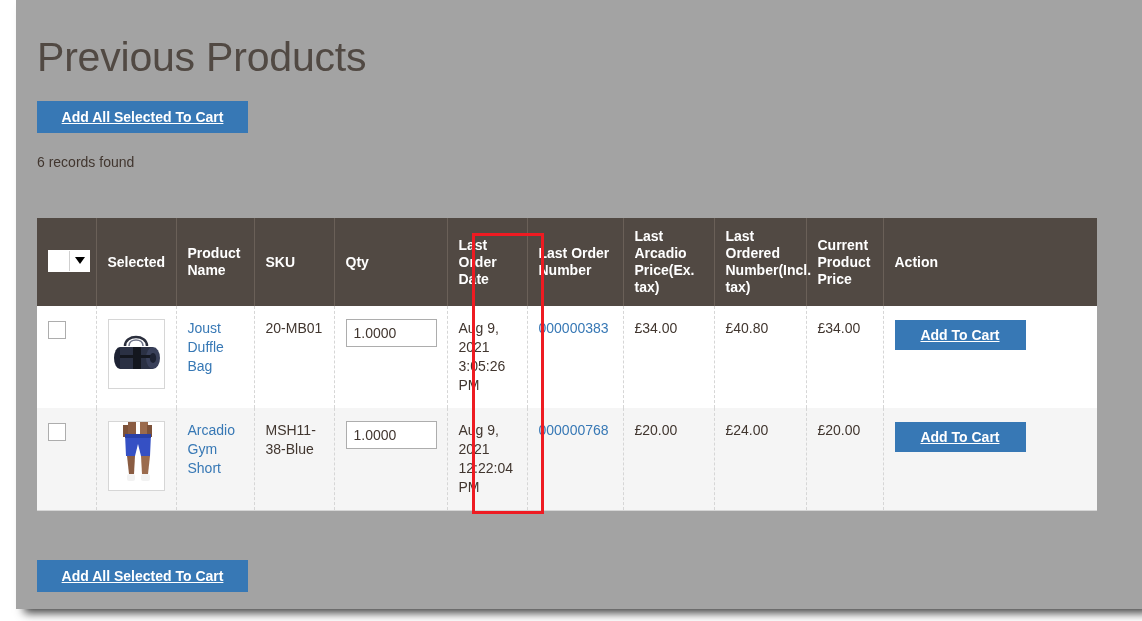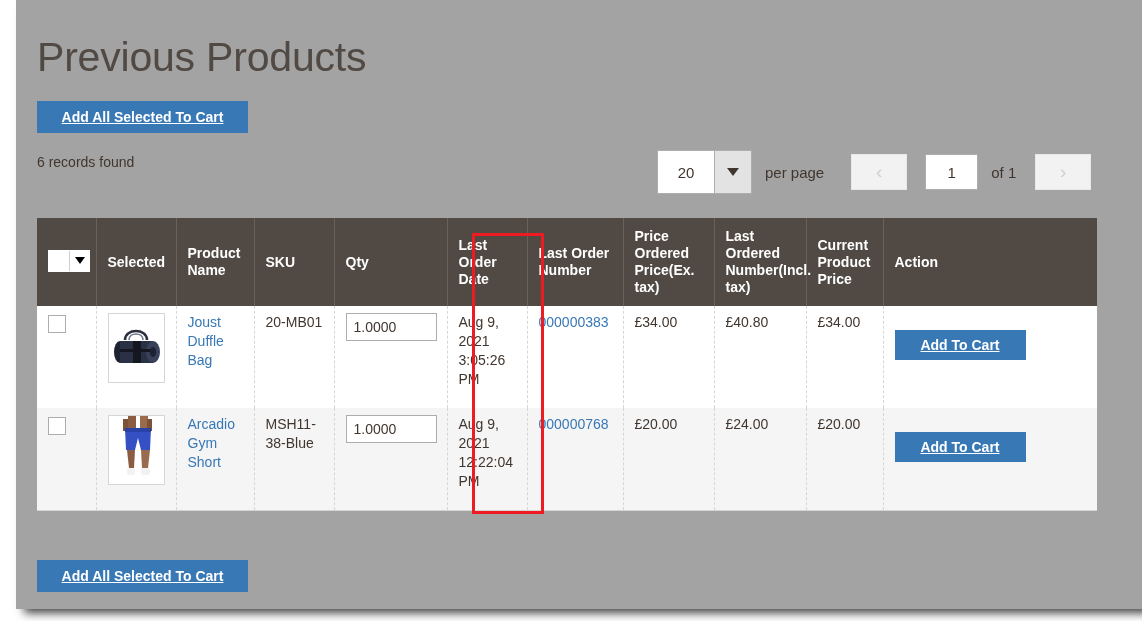--- a/index.html
+++ b/index.html
@@ -191,21 +191,21 @@
     border-right: 1px solid #6a6058;
     line-height: 17px;
   }
   table.grid thead th:last-child { border-right: none; }
   table.grid thead th.col-check { border-right: 1px solid #6a6058; }
 
   table.grid tbody td {
     font-size: 14px;
     color: #41362f;
     vertical-align: top;
-    padding: 7px 10px 10px 11px;
+    padding: 13px 10px 10px 11px;
     border-right: 1px dashed #d6d6d6;
     box-sizing: border-box;
     line-height: 19px;
   }
   table.grid tbody td:last-child { border-right: none; }
   table.grid tbody tr.row-odd td { background: #ffffff; }
   table.grid tbody tr.row-even td { background: #f5f5f5; }
   table.grid tbody tr.row-even td.cell-action,
   table.grid tbody tr.row-odd td.cell-action { }
   table.grid tbody tr:last-child td { border-bottom: 1px solid #d6d6d6; }
@@ -278,21 +278,21 @@
     font-size: 14px;
     color: #41362f;
     padding: 0 7px;
     background: #ffffff;
     font-family: "Liberation Sans", sans-serif;
   }
 
   .btn-add-to-cart {
     width: 131px;
     height: 30px;
-    margin-top: 17px;
+    margin-top: 1px;
   }
 
   
   .annot-box {
     position: absolute;
     left: 456px;
     top: 233px;
     width: 72px;
     height: 281px;
     border: 3px solid #ee1b22;
@@ -306,41 +306,20 @@
 
 <div class="page-frame">
   <div class="inner">
 
     <h1 class="page-title">Previous Products</h1>
 
     <button class="btn-primary btn-add-all-top">Add All Selected To Cart</button>
 
     <div class="records-found">6 records found</div>
 
-    <div class="pager">
-      <div class="limiter">
-        <div class="limiter-value">20</div>
-        <div class="limiter-arrow">
-          <span class="caret-down"></span>
-        </div>
-      </div>
-      <span class="per-page-label">per page</span>
-
-      <div class="pg-btn pg-prev">
-        <span>‹</span>
-      </div>
-
-      <input class="page-input" type="text" value="1" style="">
-
-      <span class="of-label">of 1</span>
-
-      <div class="pg-btn pg-next">
-        <span>›</span>
-      </div>
-    </div>
 
     <div class="grid-wrap">
       <table class="grid">
         <colgroup>
           <col style="width:59px">
           <col style="width:80px">
           <col style="width:78px">
           <col style="width:80px">
           <col style="width:113px">
           <col style="width:80px">
@@ -359,21 +338,21 @@
                   <span class="caret-small"></span>
                 </span>
               </span>
             </th>
             <th>Selected</th>
             <th>Product Name</th>
             <th>SKU</th>
             <th>Qty</th>
             <th>Last Order Date</th>
             <th>Last Order Number</th>
-            <th>Price Ordered Price(Ex. tax)</th>
+            <th>Last Arcadio Price(Ex. tax)</th>
             <th>Last Ordered Number(Incl. tax)</th>
             <th>Current Product Price</th>
             <th>Action</th>
           </tr>
         </thead>
         <tbody>
           <tr class="row-odd" style="height:102px">
             <td>
               <span class="row-checkbox"></span>
             </td>

